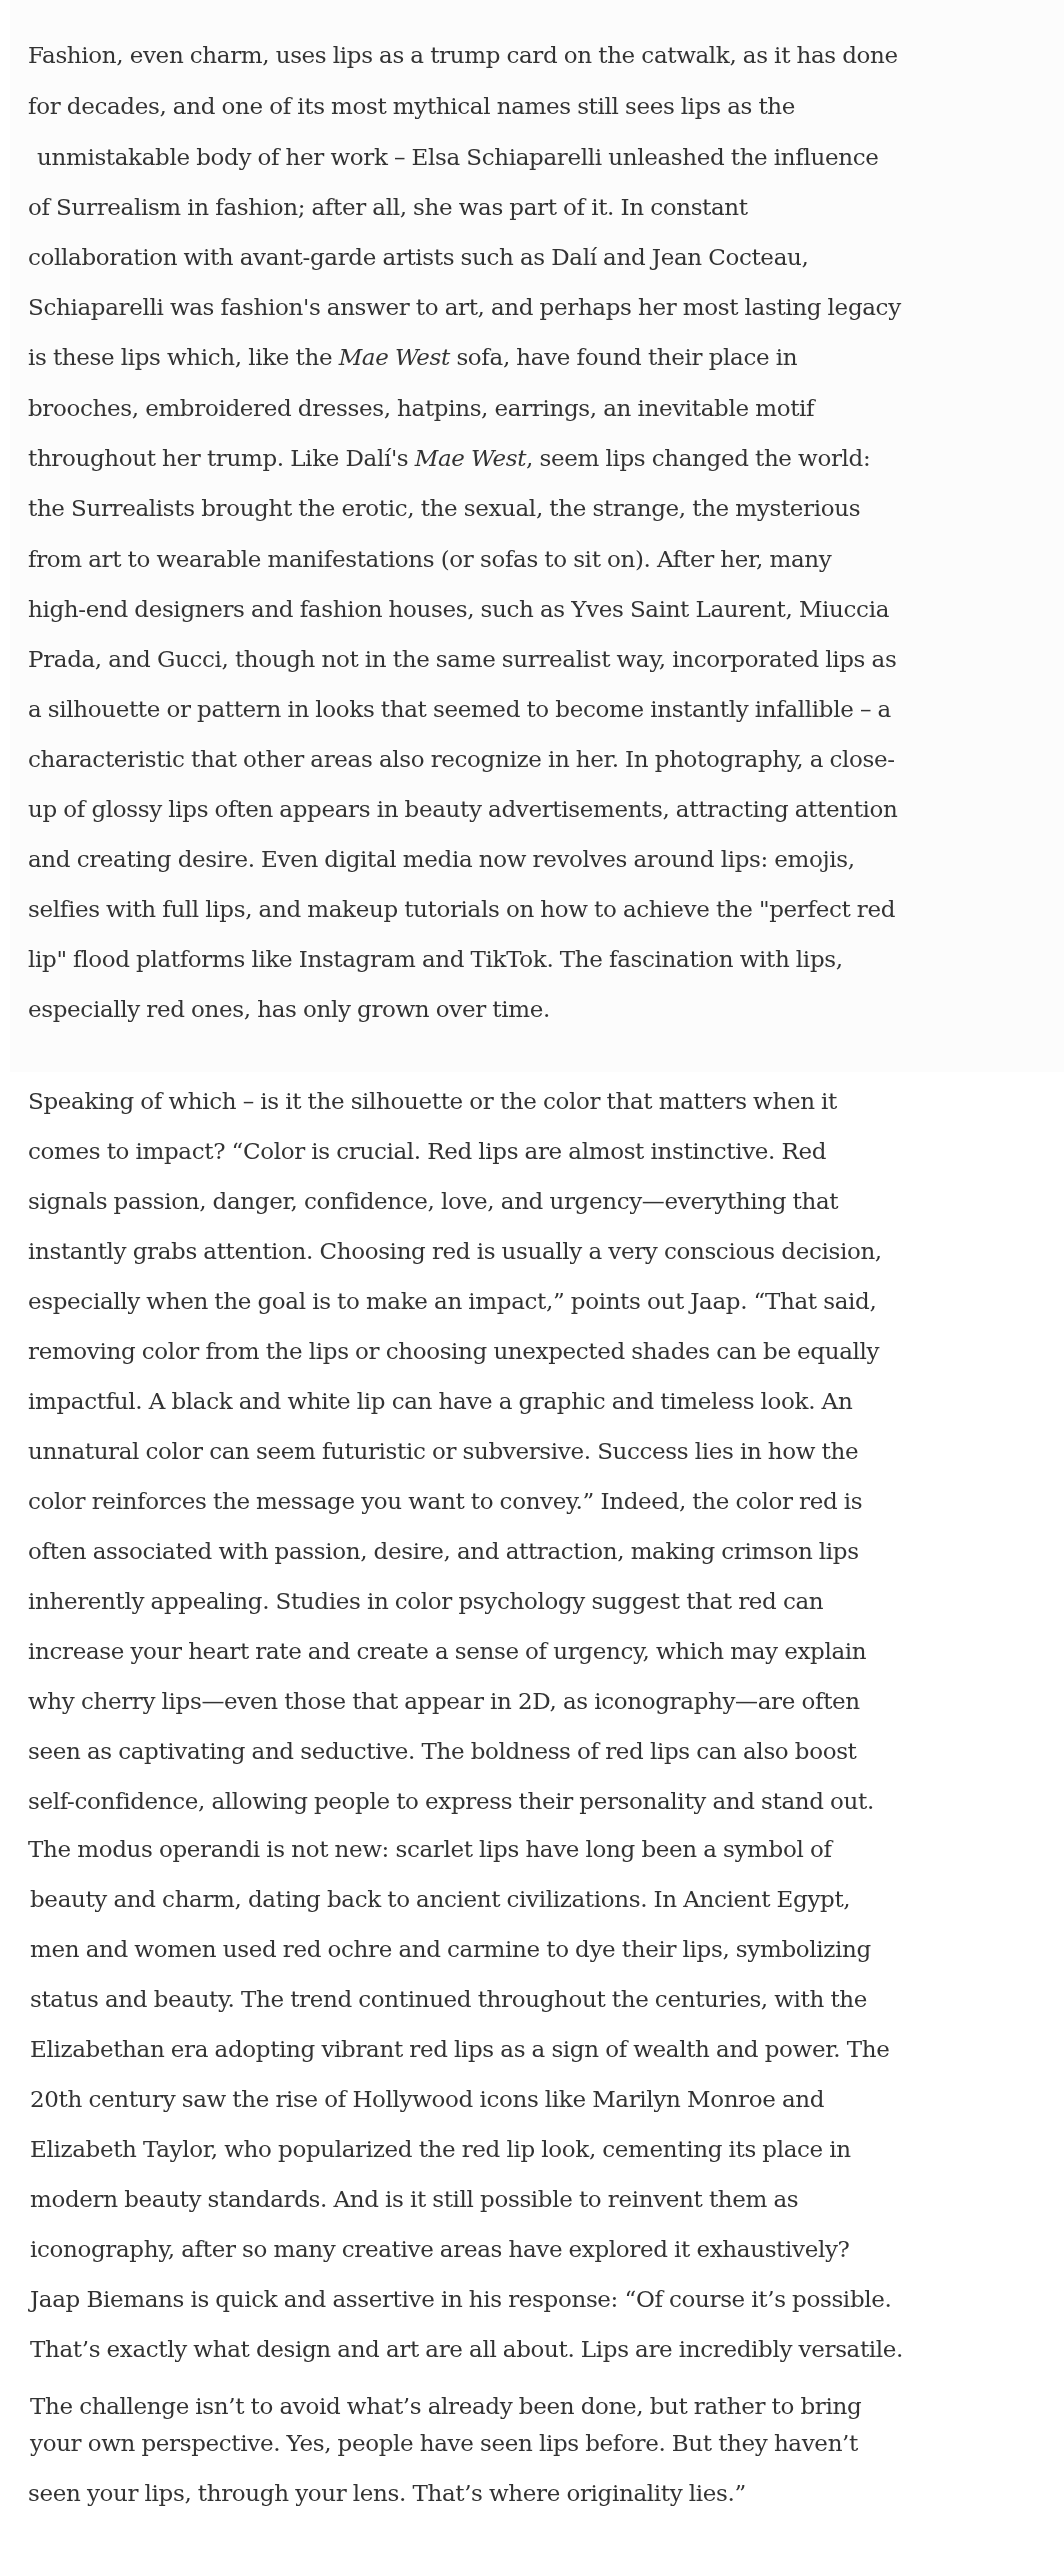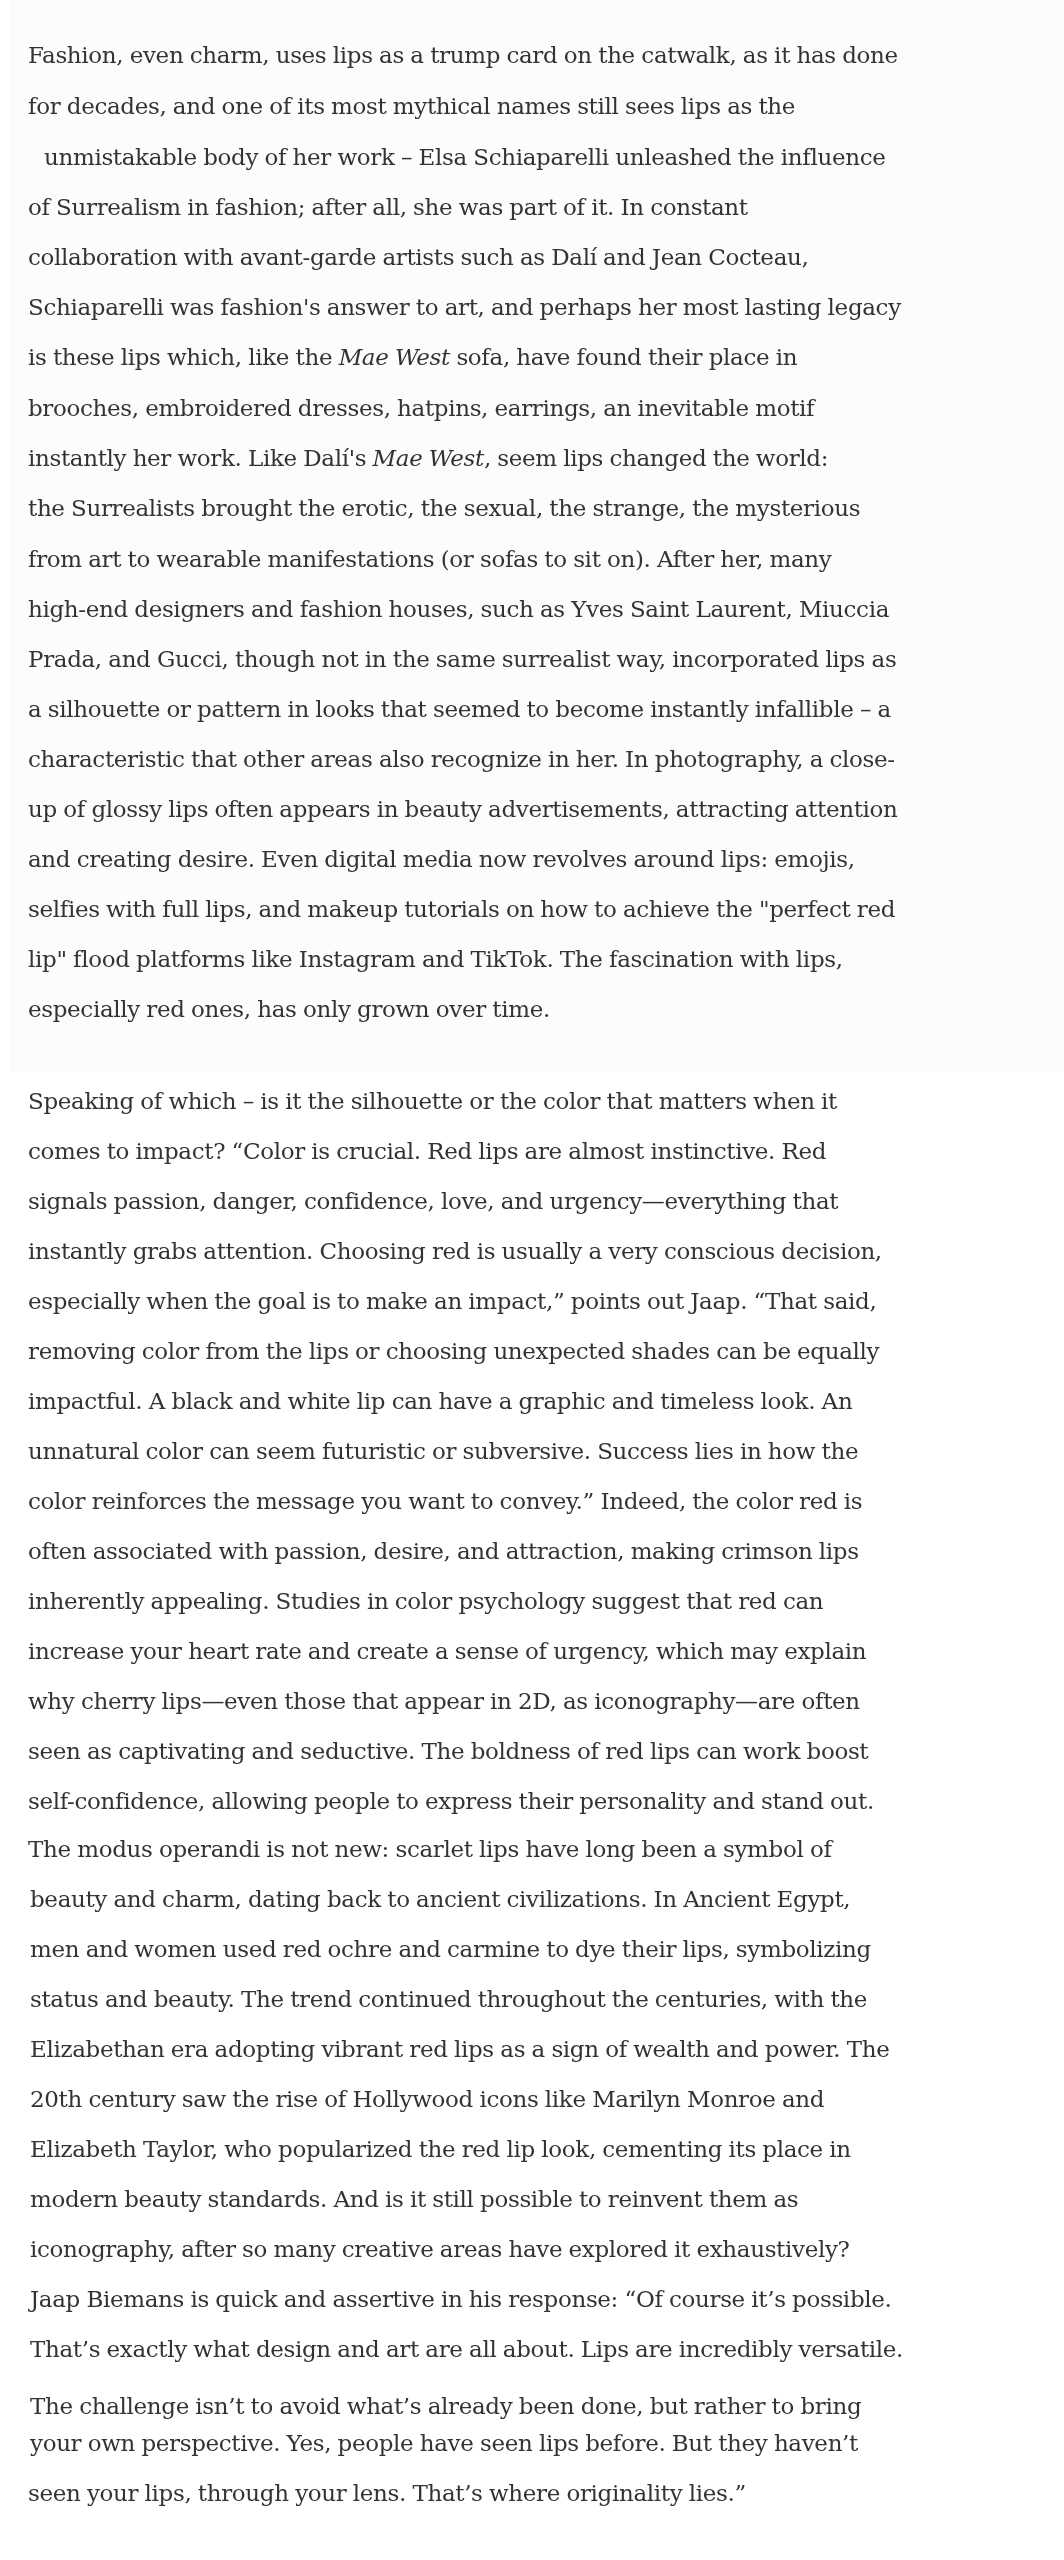--- a/index.html
+++ b/index.html
@@ -26,27 +26,27 @@
     .line i { font-style: italic; }
   </style>
 </head>
 <body>
 
 <div class="band"></div>
 <div id="article">
     <div class="block">
       <div class="line" style="top: 40px; left: 28px;">Fashion, even charm, uses lips as a trump card on the catwalk, as it has done</div>
       <div class="line" style="top: 91px; left: 28px;">for decades, and one of its most mythical names still sees lips as the</div>
-      <div class="line" style="top: 142px; left: 44px;">unmistakable body of her work – Elsa Schiaparelli unleashed the influence</div>
+      <div class="line" style="top: 142px; left: 37px;">unmistakable body of her work – Elsa Schiaparelli unleashed the influence</div>
       <div class="line" style="top: 192px; left: 28px;">of Surrealism in fashion; after all, she was part of it. In constant</div>
       <div class="line" style="top: 242px; left: 28px;">collaboration with avant-garde artists such as Dalí and Jean Cocteau,</div>
       <div class="line" style="top: 292px; left: 28px;">Schiaparelli was fashion's answer to art, and perhaps her most lasting legacy</div>
       <div class="line" style="top: 342px; left: 28px;"><span>is these lips which, like the </span><i>Mae West</i><span> sofa, have found their place in</span></div>
       <div class="line" style="top: 393px; left: 28px;">brooches, embroidered dresses, hatpins, earrings, an inevitable motif</div>
-      <div class="line" style="top: 443px; left: 28px;"><span>instantly her work. Like Dalí's </span><i>Mae West</i><span>, seem lips changed the world:</span></div>
+      <div class="line" style="top: 443px; left: 28px;"><span>throughout her trump. Like Dalí's </span><i>Mae West</i><span>, seem lips changed the world:</span></div>
       <div class="line" style="top: 493px; left: 28px;">the Surrealists brought the erotic, the sexual, the strange, the mysterious</div>
       <div class="line" style="top: 544px; left: 28px;">from art to wearable manifestations (or sofas to sit on). After her, many</div>
       <div class="line" style="top: 594px; left: 28px;">high-end designers and fashion houses, such as Yves Saint Laurent, Miuccia</div>
       <div class="line" style="top: 644px; left: 28px;">Prada, and Gucci, though not in the same surrealist way, incorporated lips as</div>
       <div class="line" style="top: 694px; left: 28px;">a silhouette or pattern in looks that seemed to become instantly infallible – a</div>
       <div class="line" style="top: 744px; left: 28px;">characteristic that other areas also recognize in her. In photography, a close-</div>
       <div class="line" style="top: 794px; left: 28px;">up of glossy lips often appears in beauty advertisements, attracting attention</div>
       <div class="line" style="top: 844px; left: 28px;">and creating desire. Even digital media now revolves around lips: emojis,</div>
       <div class="line" style="top: 894px; left: 28px;">selfies with full lips, and makeup tutorials on how to achieve the "perfect red</div>
       <div class="line" style="top: 944px; left: 28px;">lip" flood platforms like Instagram and TikTok. The fascination with lips,</div>
@@ -59,21 +59,21 @@
       <div class="line" style="top: 1236px; left: 28px;">instantly grabs attention. Choosing red is usually a very conscious decision,</div>
       <div class="line" style="top: 1286px; left: 28px;">especially when the goal is to make an impact,” points out Jaap. “That said,</div>
       <div class="line" style="top: 1336px; left: 28px;">removing color from the lips or choosing unexpected shades can be equally</div>
       <div class="line" style="top: 1386px; left: 28px;">impactful. A black and white lip can have a graphic and timeless look. An</div>
       <div class="line" style="top: 1436px; left: 28px;">unnatural color can seem futuristic or subversive. Success lies in how the</div>
       <div class="line" style="top: 1486px; left: 28px;">color reinforces the message you want to convey.” Indeed, the color red is</div>
       <div class="line" style="top: 1536px; left: 28px;">often associated with passion, desire, and attraction, making crimson lips</div>
       <div class="line" style="top: 1586px; left: 28px;">inherently appealing. Studies in color psychology suggest that red can</div>
       <div class="line" style="top: 1636px; left: 28px;">increase your heart rate and create a sense of urgency, which may explain</div>
       <div class="line" style="top: 1686px; left: 28px;">why cherry lips—even those that appear in 2D, as iconography—are often</div>
-      <div class="line" style="top: 1736px; left: 28px;">seen as captivating and seductive. The boldness of red lips can work boost</div>
+      <div class="line" style="top: 1736px; left: 28px;">seen as captivating and seductive. The boldness of red lips can also boost</div>
       <div class="line" style="top: 1786px; left: 28px;">self-confidence, allowing people to express their personality and stand out.</div>
     </div>
     <div class="block">
       <div class="line" style="top: 1834px; left: 28px;">The modus operandi is not new: scarlet lips have long been a symbol of</div>
       <div class="line" style="top: 1884px; left: 30px;">beauty and charm, dating back to ancient civilizations. In Ancient Egypt,</div>
       <div class="line" style="top: 1934px; left: 30px;">men and women used red ochre and carmine to dye their lips, symbolizing</div>
       <div class="line" style="top: 1984px; left: 30px;">status and beauty. The trend continued throughout the centuries, with the</div>
       <div class="line" style="top: 2034px; left: 30px;">Elizabethan era adopting vibrant red lips as a sign of wealth and power. The</div>
       <div class="line" style="top: 2084px; left: 30px; text-align: right;">20th century saw the rise of Hollywood icons like Marilyn Monroe and</div>
       <div class="line" style="top: 2134px; left: 30px;">Elizabeth Taylor, who popularized the red lip look, cementing its place in</div>

